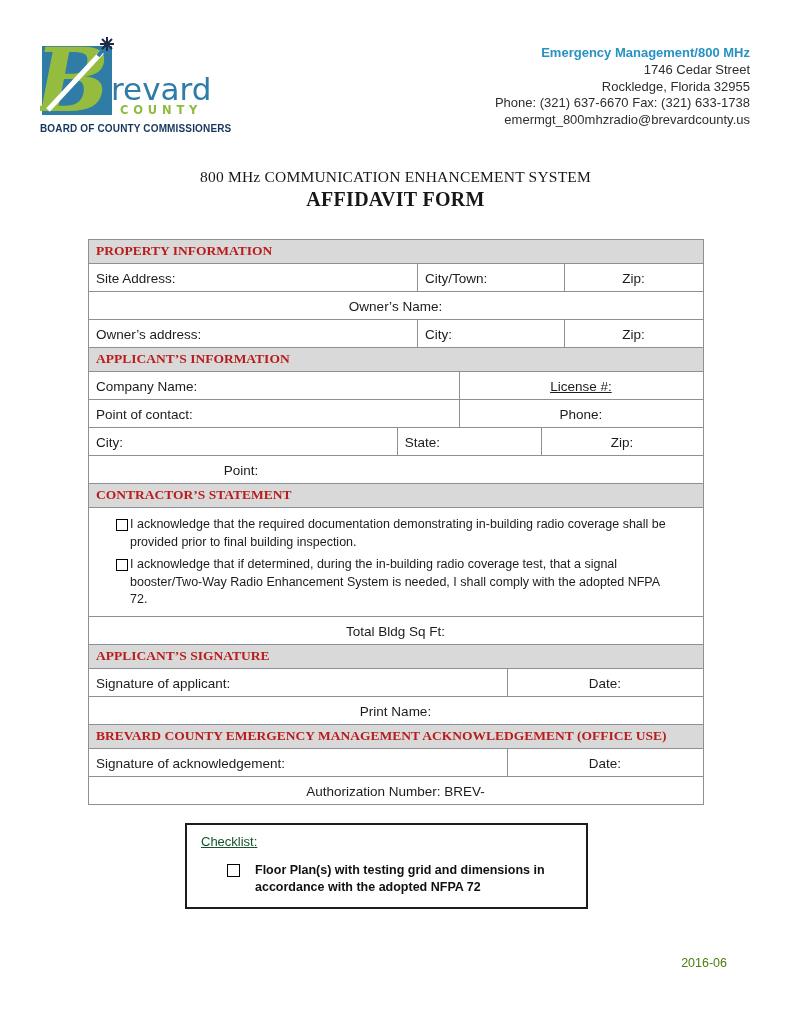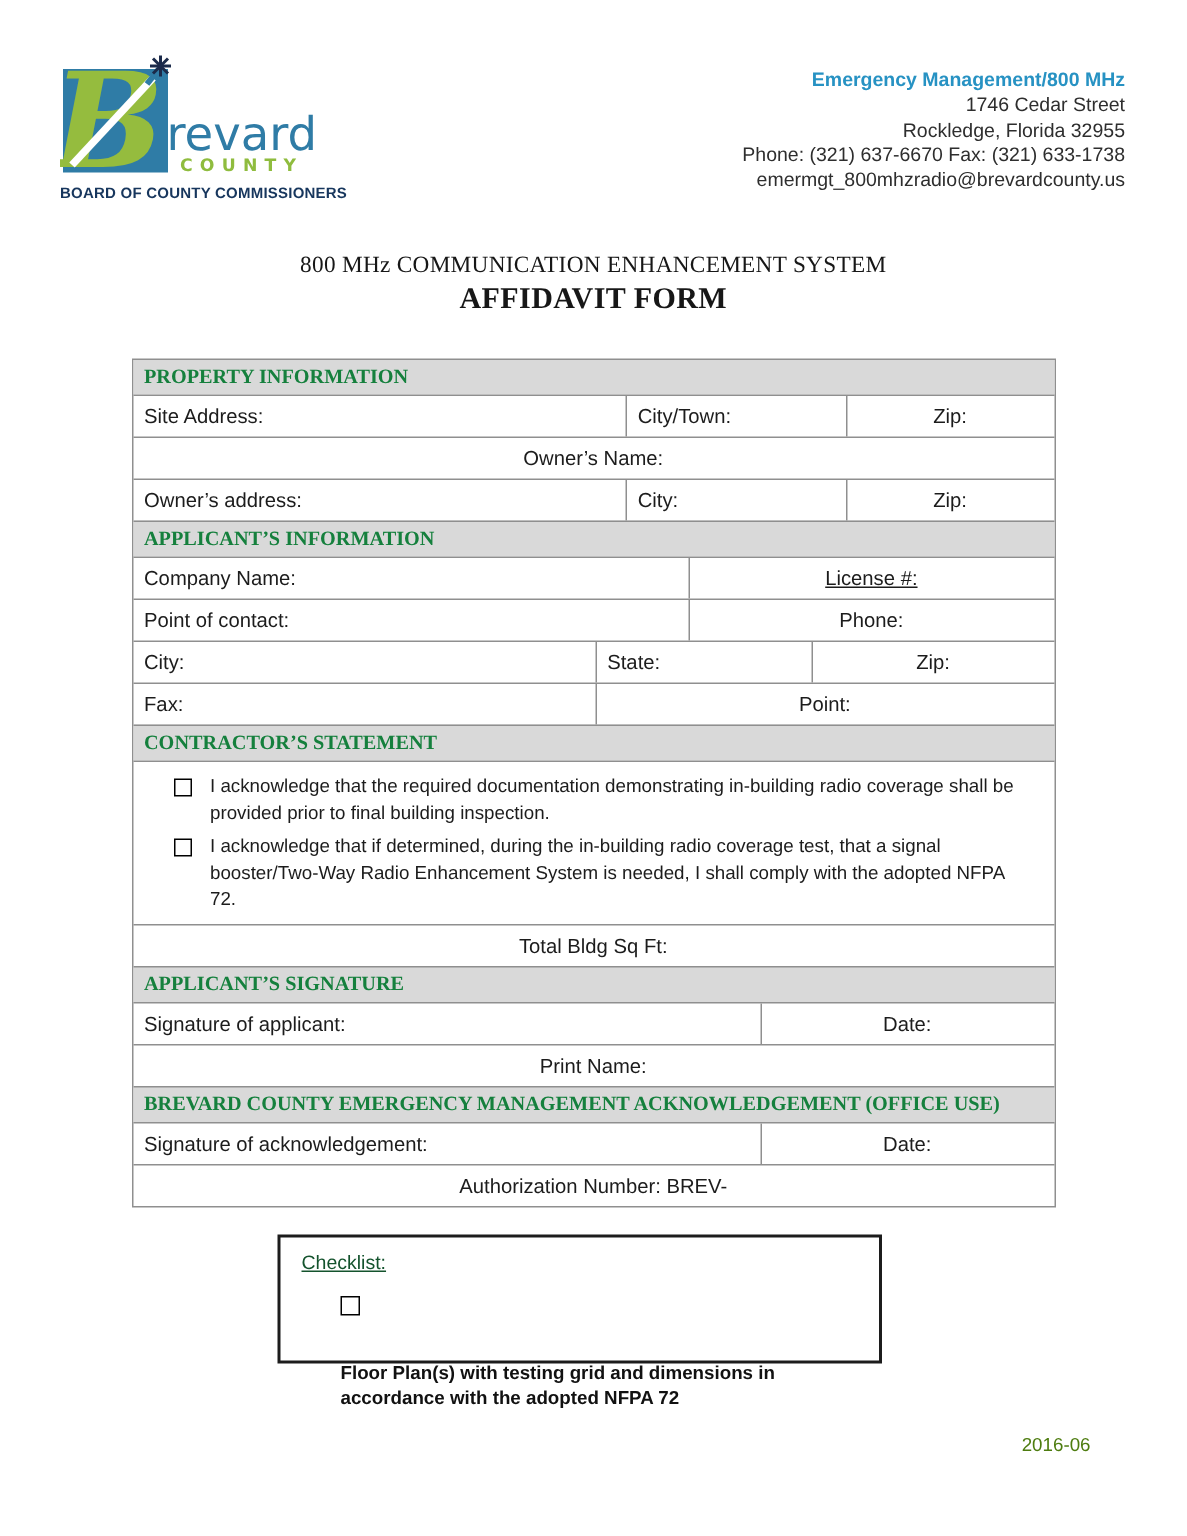--- a/index.html
+++ b/index.html
@@ -15,37 +15,37 @@
 
   
   .titleblk{position:absolute;top:168px;left:0;width:100%;text-align:center;
             font-family:"Liberation Serif",serif;color:#171717;}
   .title-1{font-size:15.5px;letter-spacing:0.2px;}
   .title-2{font-size:20px;font-weight:bold;margin-top:2px;letter-spacing:0.3px;}
 
   
   .ftable{position:absolute;top:239px;left:88px;width:616px;border:1px solid #8f8f8f;box-sizing:border-box;}
   .sec-header{background:#d9d9d9;font-family:"Liberation Serif",serif;font-weight:bold;font-size:13.5px;
-              padding:3px 8px 4px 7px;border-top:1px solid #8f8f8f;color:#15803d;}
+              padding:3px 8px 4px 7px;border-top:1px solid #8f8f8f;color:#b91c1c;}
   .ftable > .sec-header:first-child{border-top:none;}
   .frow{display:flex;border-top:1px solid #8f8f8f;min-height:28px;box-sizing:border-box;}
   .fcell{box-sizing:border-box;border-right:1px solid #8f8f8f;padding:5px 8px 4px 7px;}
   .fcell:last-child{border-right:none;text-align:center;}
   .flabel{font-size:13.5px;color:#1c1c1c;}
   .stmt-row{border-top:1px solid #8f8f8f;padding:8px 10px 7px 27px;}
-  .stmt-item{display:flex;gap:12px;margin-bottom:5px;}
+  .stmt-item{display:flex;gap:2px;margin-bottom:5px;}
   .stmt-item:last-child{margin-bottom:0;}
   .cbox{flex:none;width:10px;height:10px;border:1.5px solid #000;margin-top:3px;background:#fff;}
   .stmt-text{font-size:12.5px;line-height:17.5px;max-width:550px;color:#1c1c1c;}
 
   
   .clbox{position:absolute;top:823px;left:185px;width:403px;height:86px;border:2px solid #1c1c1c;
          box-sizing:border-box;padding:9px 12px 0 14px;}
   .cl-heading{font-size:13px;text-decoration:underline;color:#14532d;}
-  .cl-item{display:flex;gap:30px;margin:13px 0 0 26px;flex-direction:column;}
+  .cl-item{display:flex;gap:15px;margin:13px 0 0 26px;}
   .cl-item .cbox{width:11px;height:11px;margin-top:2px;}
   .cl-text{font-size:12.5px;line-height:17px;font-weight:bold;max-width:335px;color:#111;}
 
   
   .pfooter{position:absolute;top:956px;right:64px;font-size:12.5px;color:#4d7c0f;}
 </style>
 </head>
 <body>
 
 <div class="page">
@@ -106,21 +106,20 @@
       <div class="frow">
         <div class="fcell" style="width: 60.4%;"><span class="flabel">Point of contact:</span></div>
         <div class="fcell" style="width: 39.6%;"><span class="flabel">Phone:</span></div>
       </div>
       <div class="frow">
         <div class="fcell" style="width: 50.3%;"><span class="flabel">City:</span></div>
         <div class="fcell" style="width: 23.5%;"><span class="flabel">State:</span></div>
         <div class="fcell" style="width: 26.2%;"><span class="flabel">Zip:</span></div>
       </div>
       <div class="frow">
-        <div class="fcell" style="width: 50.3%;"><span class="flabel">Fax:</span></div>
         <div class="fcell" style="width: 49.7%;"><span class="flabel">Point:</span></div>
       </div>
       <div class="sec-header">CONTRACTOR’S STATEMENT</div>
       <div class="stmt-row">
         <div class="stmt-item">
           <span class="cbox"></span>
           <span class="stmt-text">I acknowledge that the required documentation demonstrating in-building radio coverage shall be provided prior to final building inspection.</span>
         </div>
         <div class="stmt-item">
           <span class="cbox"></span>

